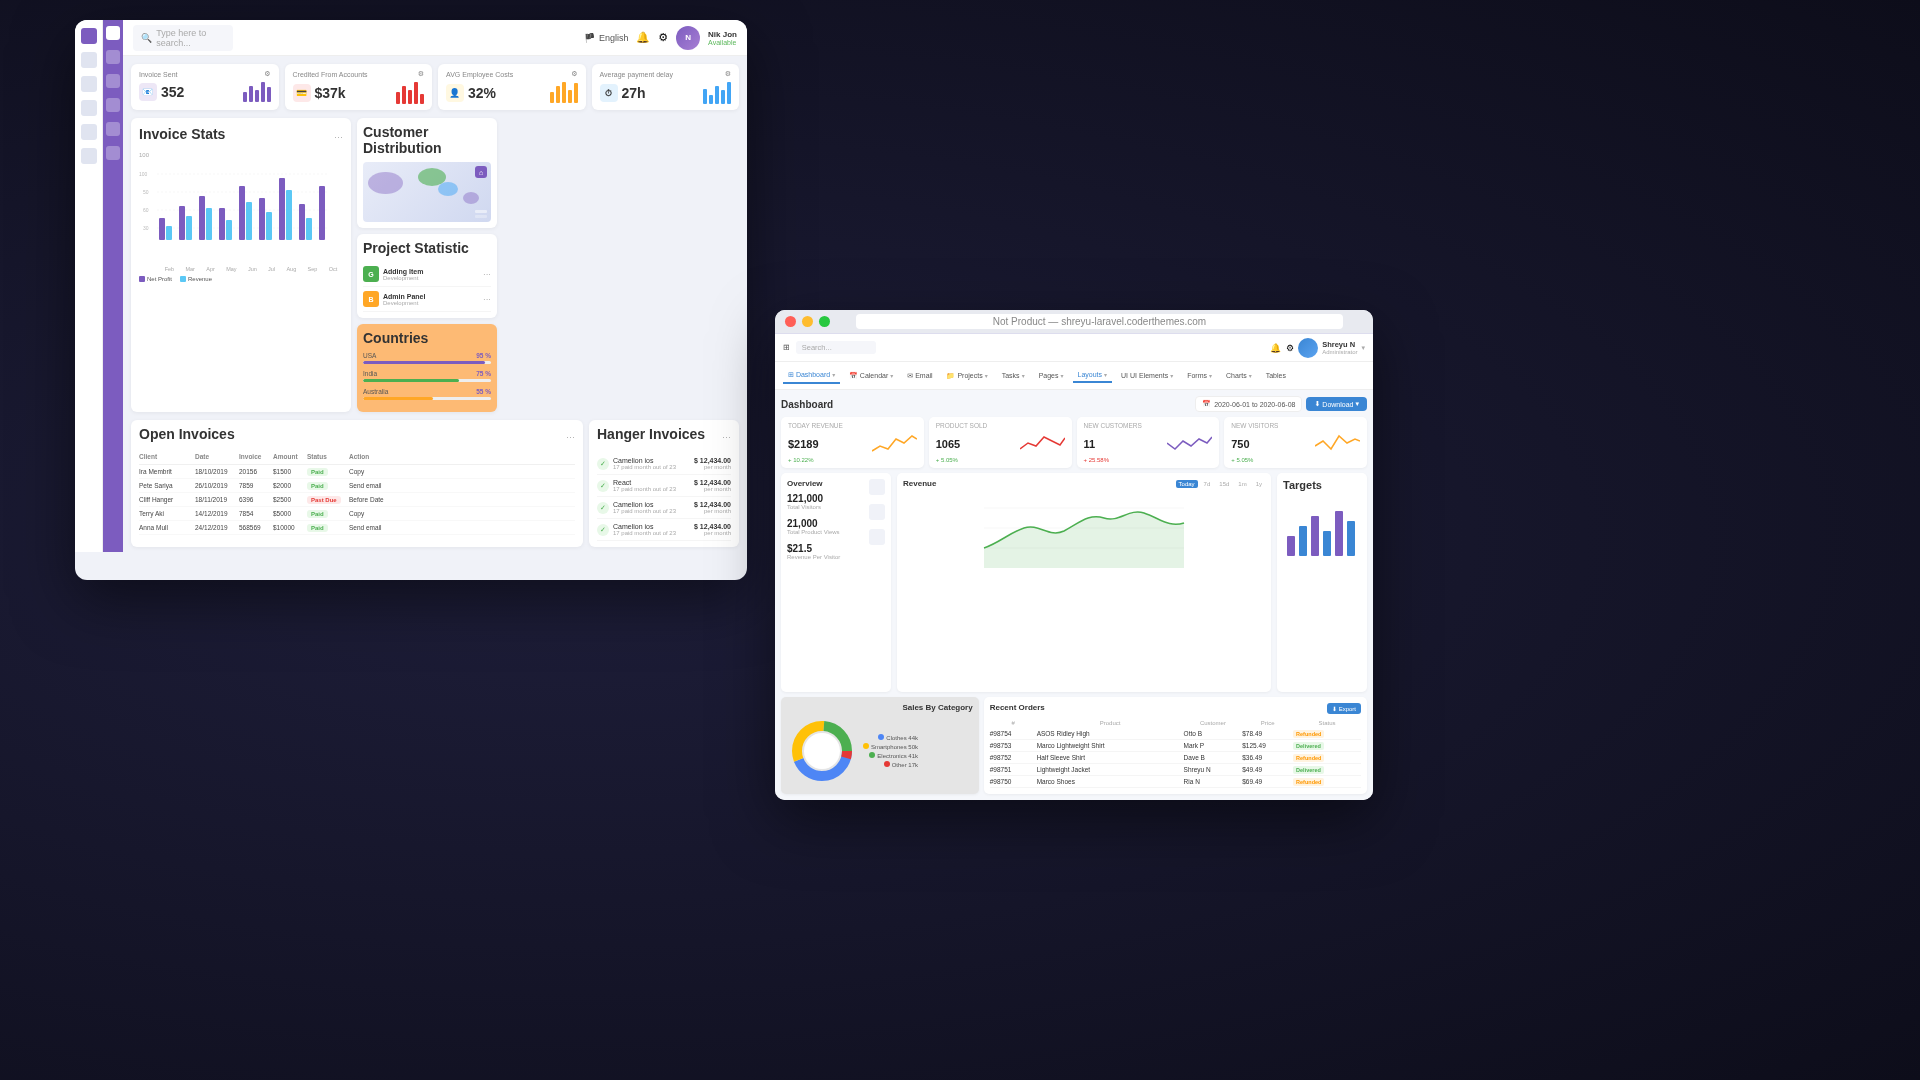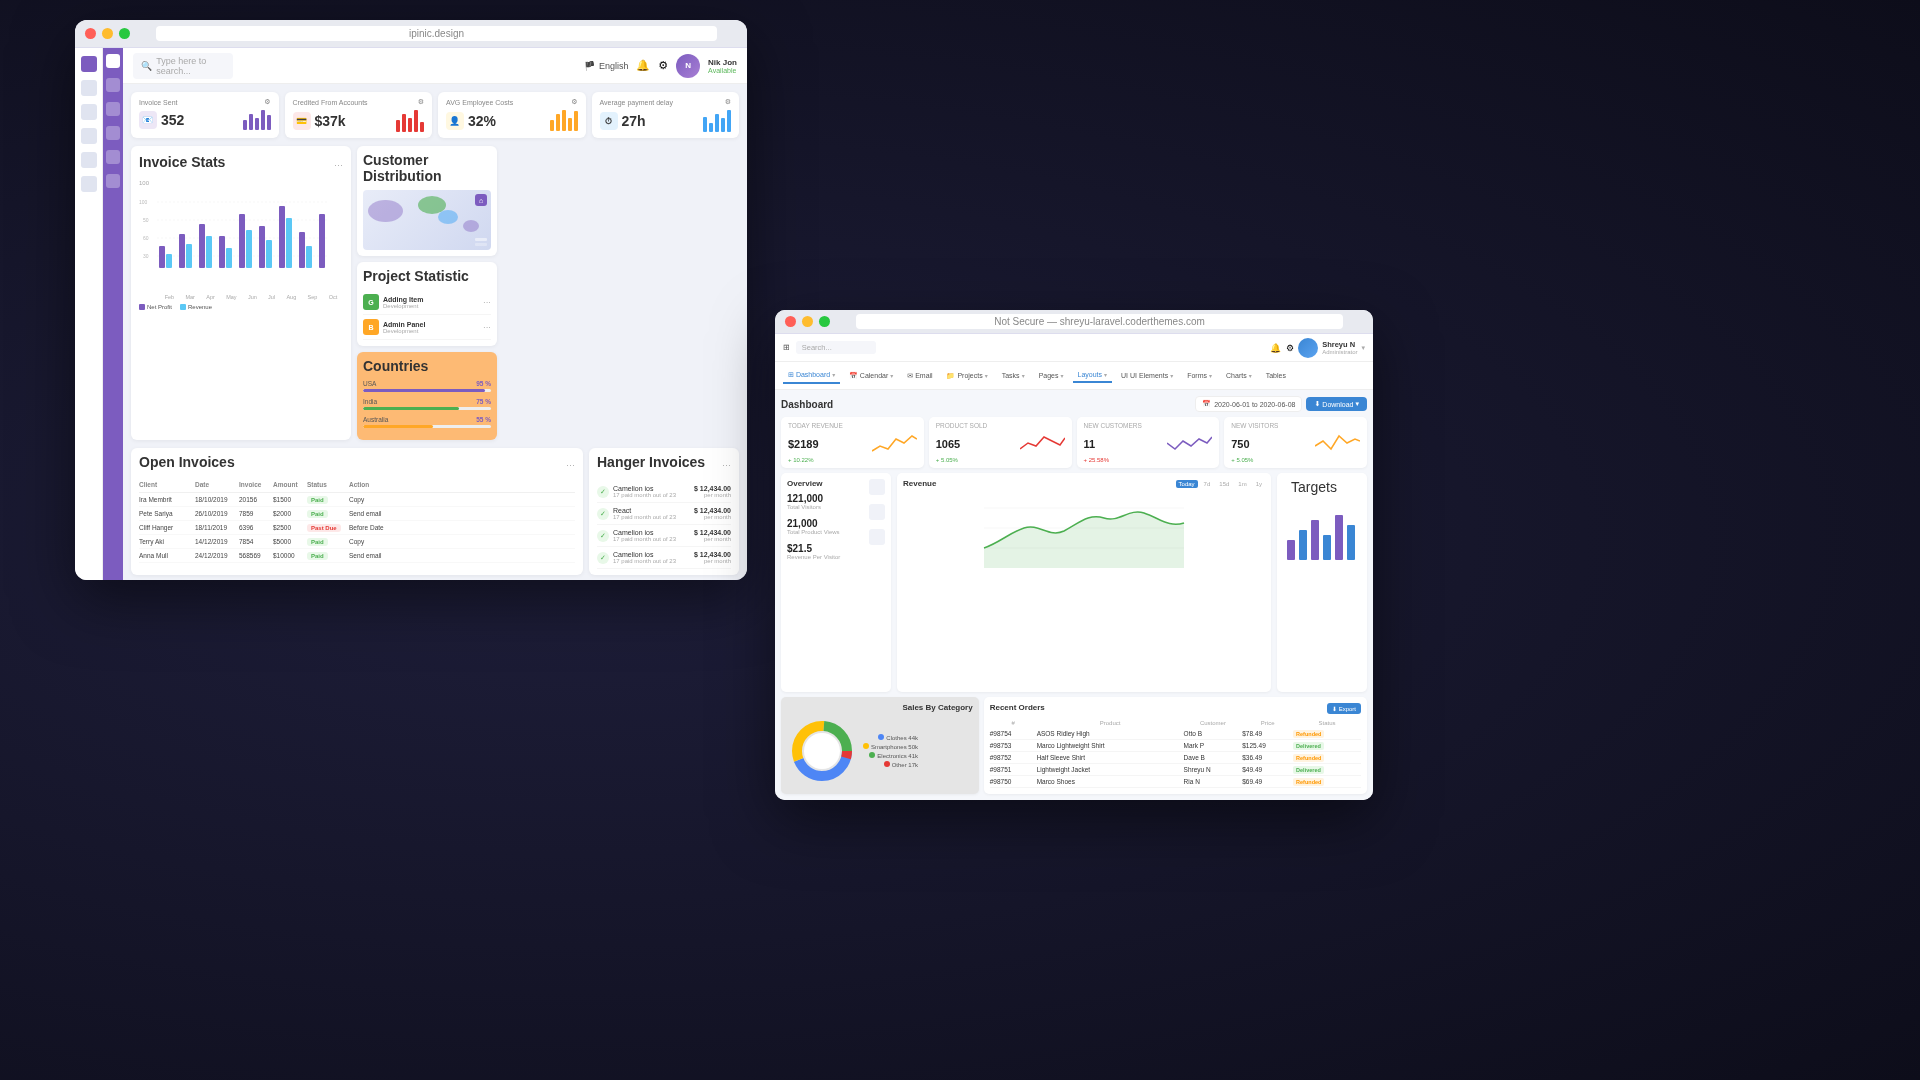--- a/index.html
+++ b/index.html
@@ -650,21 +650,21 @@
     }
 
     .targets-card {
       background: #fff;
       border-radius: 5px;
       padding: 6px;
       width: 90px;
       flex-shrink: 0;
       box-shadow: 0 1px 3px rgba(0,0,0,0.05);
     }
-    .targets-title { font-size: 14px; font-weight: 400; color: #333; margin-bottom: 5px; margin-left: 8px; }
+    .targets-title { font-size: 11px; font-weight: 700; color: #333; margin-bottom: 5px; }
 
     
     .bottom-section {
       display: flex;
       gap: 5px;
     }
     .sales-card {
       background: #e5e5e5;
       border-radius: 5px;
       padding: 6px;
@@ -725,26 +725,20 @@
       height: 25px;
     }
   </style>
 </head>
 <body>
 
 <div class="bg-overlay"></div>
 
 <div class="window-left">
 
-  <div class="titlebar">
-    <div class="titlebar-dot dot-red"></div>
-    <div class="titlebar-dot dot-yellow"></div>
-    <div class="titlebar-dot dot-green"></div>
-    <div class="titlebar-url">ipinic.design</div>
-  </div>
 
   <div class="app-body">
 
     <div class="sidebar">
       <div class="sidebar-icon active"></div>
       <div class="sidebar-icon"></div>
       <div class="sidebar-icon"></div>
       <div class="sidebar-icon"></div>
       <div class="sidebar-icon"></div>
       <div class="sidebar-icon"></div>
@@ -1111,21 +1105,21 @@
       </div>
     </div>
   </div>
 </div>
 
 <div class="window-right">
   <div class="titlebar">
     <div class="titlebar-dot dot-red"></div>
     <div class="titlebar-dot dot-yellow"></div>
     <div class="titlebar-dot dot-green"></div>
-    <div class="titlebar-url">Not Secure — shreyu-laravel.coderthemes.com</div>
+    <div class="titlebar-url">Not Product — shreyu-laravel.coderthemes.com</div>
   </div>
 
   <div class="right-app-body">
     <div class="right-content" style="flex-direction:column;">
 
       <div class="right-top-nav">
         <span style="font-size:8px;color:#555;">⊞</span>
         <div class="right-search">Search...</div>
         <div class="right-user">
           <span style="font-size:9px;">🔔</span>

